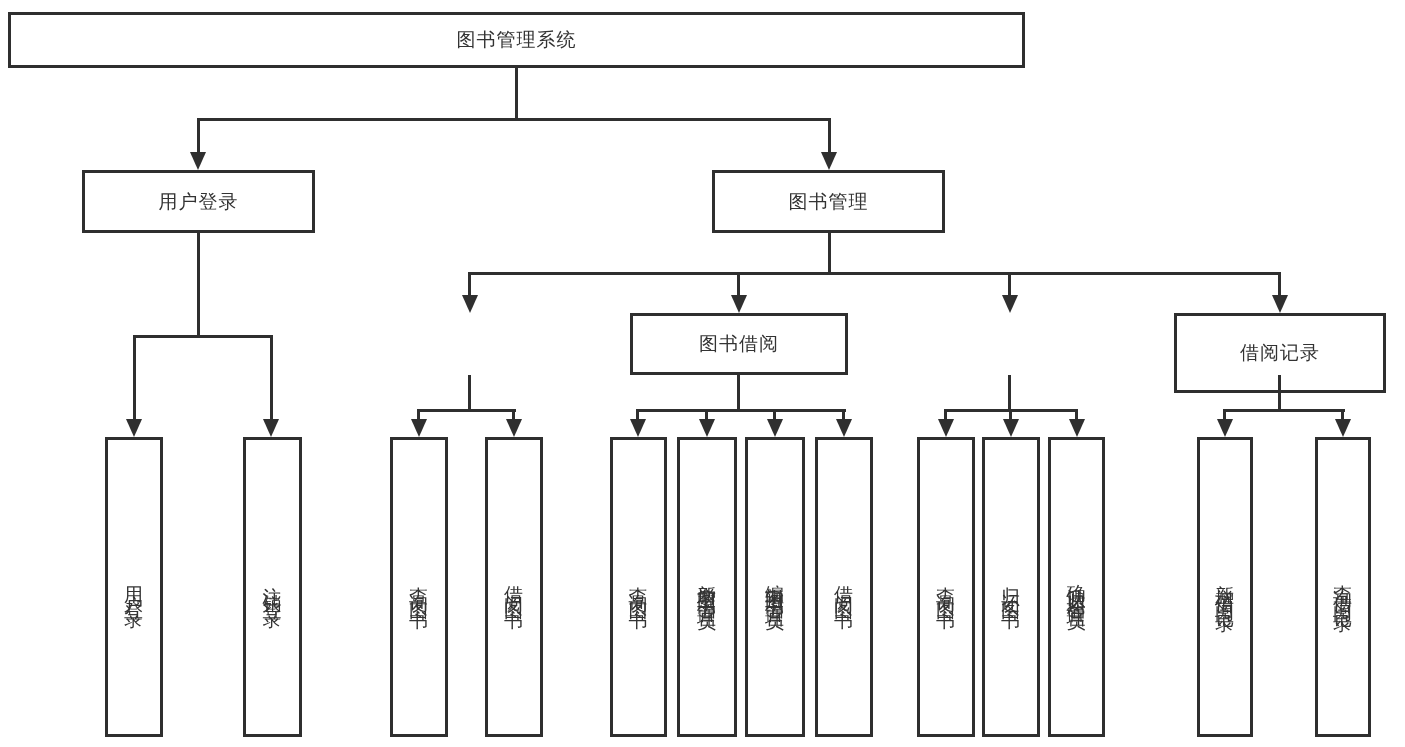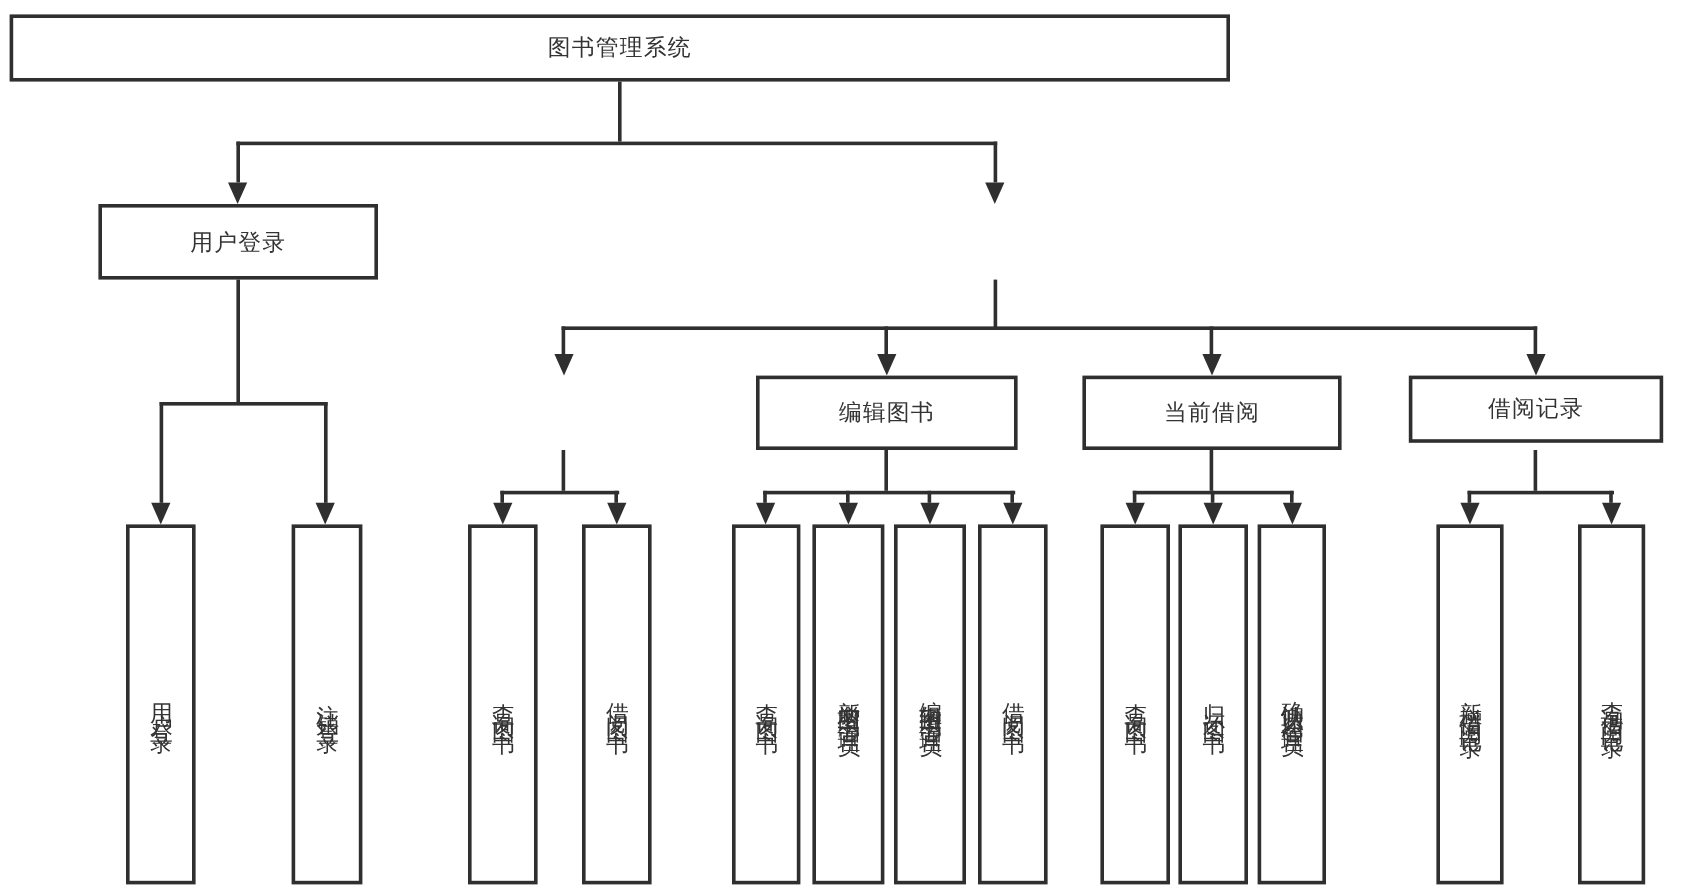--- a/index.html
+++ b/index.html
@@ -79,20 +79,23 @@
   <div class="vl" style="left:515px;top:68px;height:50px"></div>
   <div class="hl" style="left:197px;top:118px;width:634px"></div>
   <div class="vl" style="left:197px;top:118px;height:34px"></div>
   <div class="arrow" style="left:190px;top:152px"></div>
   <div class="vl" style="left:828px;top:118px;height:34px"></div>
   <div class="arrow" style="left:821px;top:152px"></div>
 
   <div class="box" style="left:82px;top:170px;width:233px;height:63px">
     <span class="hlabel">用户登录</span>
   </div>
+  <div class="box" style="left:712px;top:170px;width:233px;height:63px">
+    <span class="hlabel">图书管理</span>
+  </div>
 
   <div class="vl" style="left:197px;top:233px;height:102px"></div>
   <div class="hl" style="left:133px;top:335px;width:140px"></div>
   <div class="vl" style="left:133px;top:335px;height:84px"></div>
   <div class="arrow" style="left:126px;top:419px"></div>
   <div class="vl" style="left:270px;top:335px;height:84px"></div>
   <div class="arrow" style="left:263px;top:419px"></div>
 
   <div class="box" style="left:105px;top:437px;width:58px;height:300px">
     <span class="vtext">用户登录</span>
@@ -106,26 +109,23 @@
   <div class="vl" style="left:468px;top:272px;height:23px"></div>
   <div class="arrow" style="left:462px;top:295px"></div>
   <div class="vl" style="left:737px;top:272px;height:23px"></div>
   <div class="arrow" style="left:731px;top:295px"></div>
   <div class="vl" style="left:1008px;top:272px;height:23px"></div>
   <div class="arrow" style="left:1002px;top:295px"></div>
   <div class="vl" style="left:1278px;top:272px;height:23px"></div>
   <div class="arrow" style="left:1272px;top:295px"></div>
 
   <div class="box" style="left:630px;top:313px;width:218px;height:62px">
-    <span class="hlabel">编辑图书</span>
+    <span class="hlabel">图书借阅</span>
   </div>
-  <div class="box" style="left:902px;top:313px;width:216px;height:62px">
-    <span class="hlabel">当前借阅</span>
-  </div>
-  <div class="box" style="left:1174px;top:313px;width:212px;height:56px">
+  <div class="box" style="left:1174px;top:313px;width:212px;height:80px">
     <span class="hlabel">借阅记录</span>
   </div>
 
   <div class="vl" style="left:468px;top:375px;height:34px"></div>
   <div class="hl" style="left:417px;top:409px;width:99px"></div>
   <div class="vl" style="left:417px;top:409px;height:10px"></div>
   <div class="arrow" style="left:411px;top:419px"></div>
   <div class="vl" style="left:512px;top:409px;height:10px"></div>
   <div class="arrow" style="left:506px;top:419px"></div>
 

